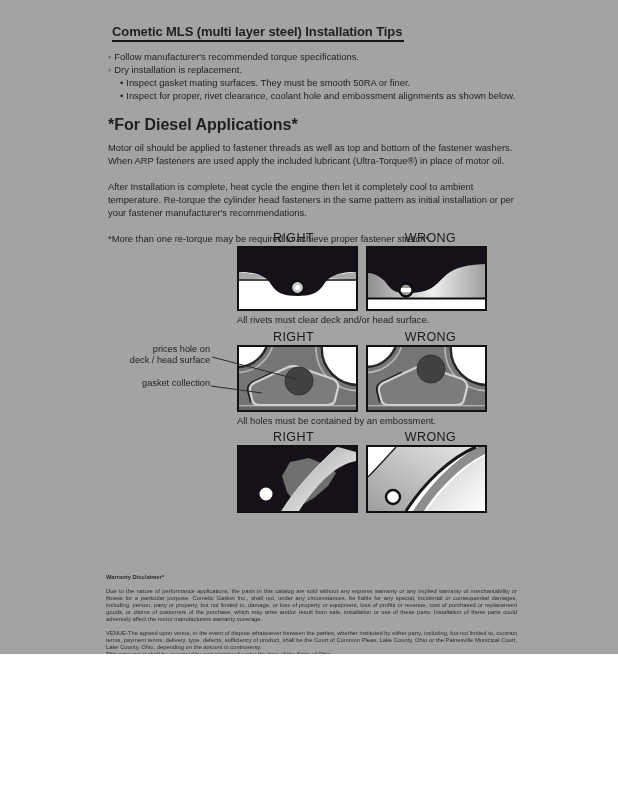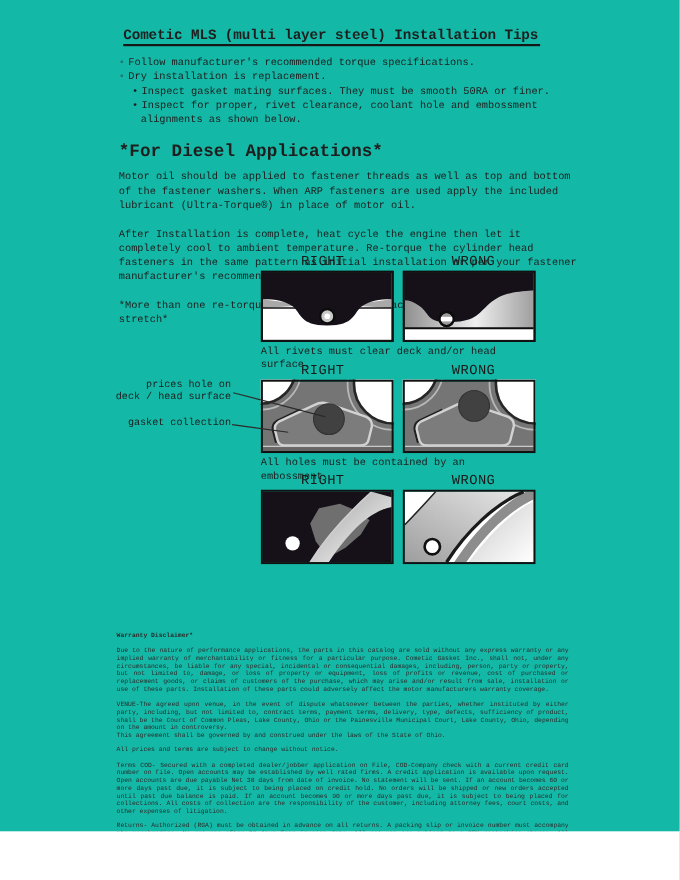--- a/index.html
+++ b/index.html
@@ -1,17 +1,17 @@
 <!DOCTYPE html>
 <html><head>
 <meta charset="utf-8">
 <style>
   html,body{margin:0;padding:0;background:#ffffff;}
-  .page{position:relative;width:618px;height:756px;background:#14b8a6;overflow:hidden;
-        font-family:Liberation Mono, monospace;color:#1e1e1e;-webkit-text-size-adjust:none;}
+  .page{position:relative;width:618px;height:654px;background:#a3a3a3;overflow:hidden;
+        font-family:Liberation Sans, sans-serif;color:#1e1e1e;-webkit-text-size-adjust:none;}
 
   
   .content{position:absolute;left:108px;top:22px;width:420px;}
   .title{font-size:13px;font-weight:bold;display:inline-block;letter-spacing:-0.1px;
          border-bottom:2px solid #161616;padding:0 2px 1px 0;margin:0 0 6px 4px;}
   .titlewrap{margin:0 0 2px 0;}
   ul.bullets,ul.subbullets{list-style:none;margin:0;padding:0;font-size:9.4px;line-height:13px;}
   ul.bullets li{padding-left:9px;text-indent:-9px;}
   ul.bullets li::before{content:"◦";margin-right:3px;}
   ul.subbullets{padding-left:12px;}

